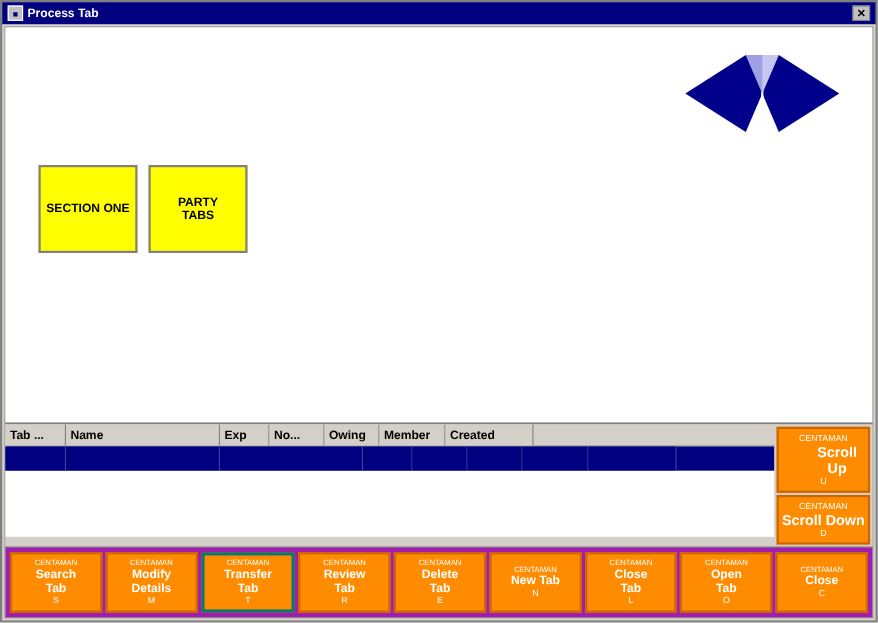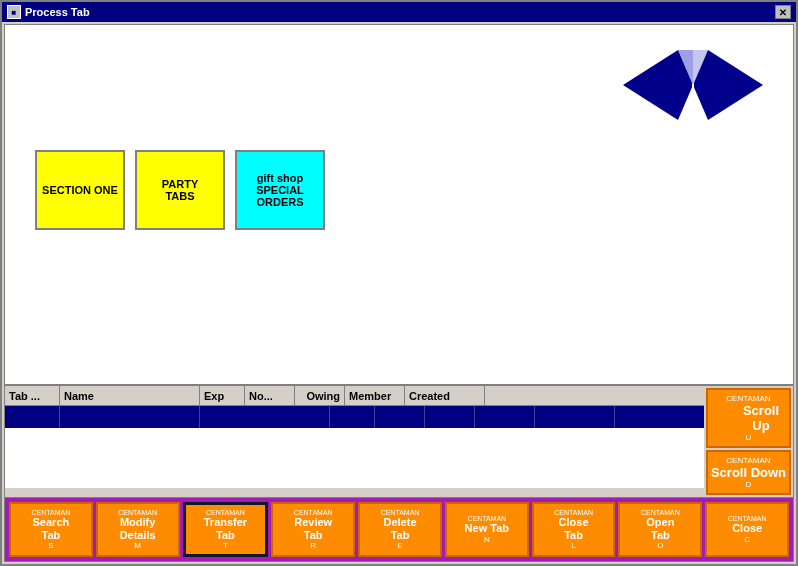--- a/index.html
+++ b/index.html
@@ -148,21 +148,21 @@
     }
     .table-cell {
       border-right: 1px solid #4040a0;
       background: #000080;
     }
     .col-tab { width: 55px; flex-shrink: 0; }
     .col-name { width: 140px; flex-shrink: 0; }
     .col-cardno { width: 130px; flex-shrink: 0; }
     .col-exp { width: 45px; flex-shrink: 0; }
     .col-no { width: 50px; flex-shrink: 0; }
-    .col-owing { width: 50px; flex-shrink: 0; justify-content: flex-end; }
+    .col-owing { width: 50px; flex-shrink: 0; }
     .col-member { width: 60px; flex-shrink: 0; }
     .col-created { width: 80px; flex-shrink: 0; }
     .table-container {
       flex: 1;
     }
     .scroll-buttons {
       display: flex;
       flex-direction: column;
       gap: 2px;
       padding: 2px;
@@ -209,21 +209,21 @@
       flex-direction: column;
       align-items: center;
       justify-content: center;
       cursor: pointer;
       font-size: 10px;
       font-weight: bold;
       text-align: center;
       padding: 2px;
     }
     .action-btn.highlighted {
-      border: 3px solid #0f172a;
+      border: 3px solid #0f766e;
     }
     .action-btn .centaman-label {
       font-size: 7px;
       font-weight: normal;
       display: block;
     }
     .action-btn .shortcut-key {
       font-size: 8px;
       font-weight: normal;
       display: block;
@@ -270,23 +270,20 @@
         </svg>
       </div>
 
       <div class="tabs-area">
         <div class="tab-button tab-yellow">
           <span>SECTION
 ONE</span>
         </div>
         <div class="tab-button tab-yellow">
           <span>PARTY<br>TABS</span>
-        </div>
-        <div class="tab-button tab-cyan">
-          <span>gift shop<br>SPECIAL ORDERS</span>
         </div>
       </div>
 
       <div class="empty-row"></div>
     </div>
 
     <div class="divider"></div>
 
     <div class="table-section">
       <div style="display:flex;">

